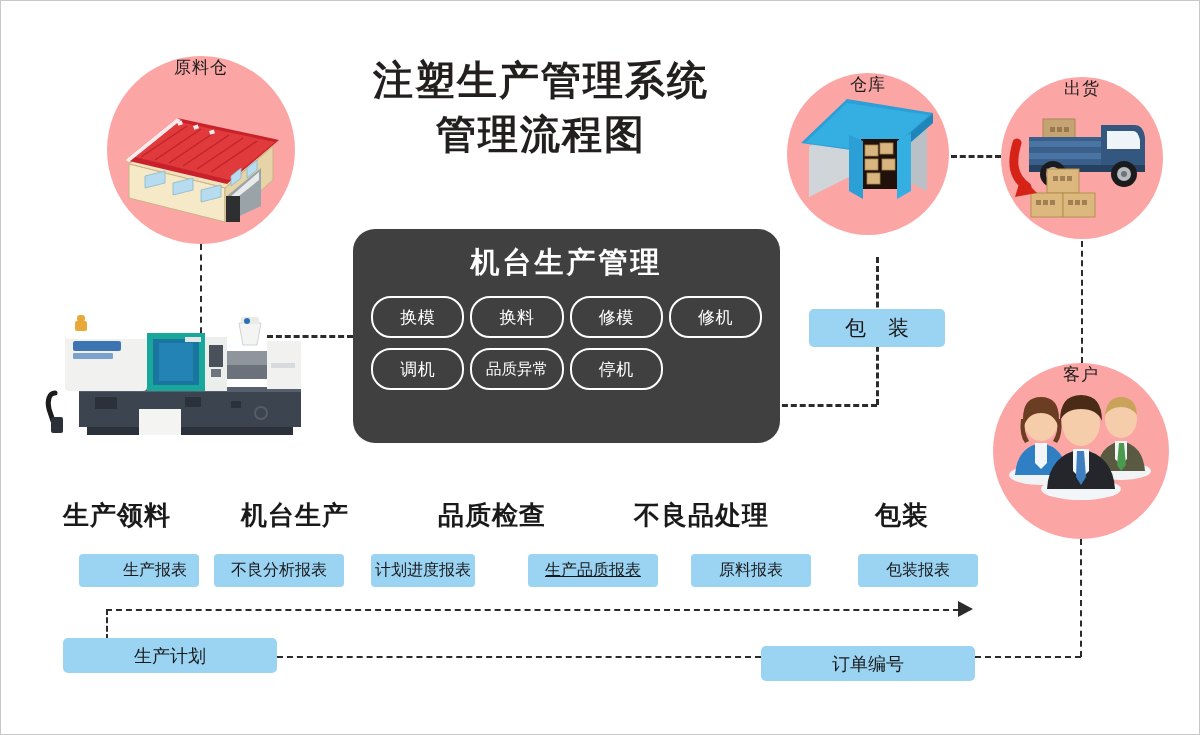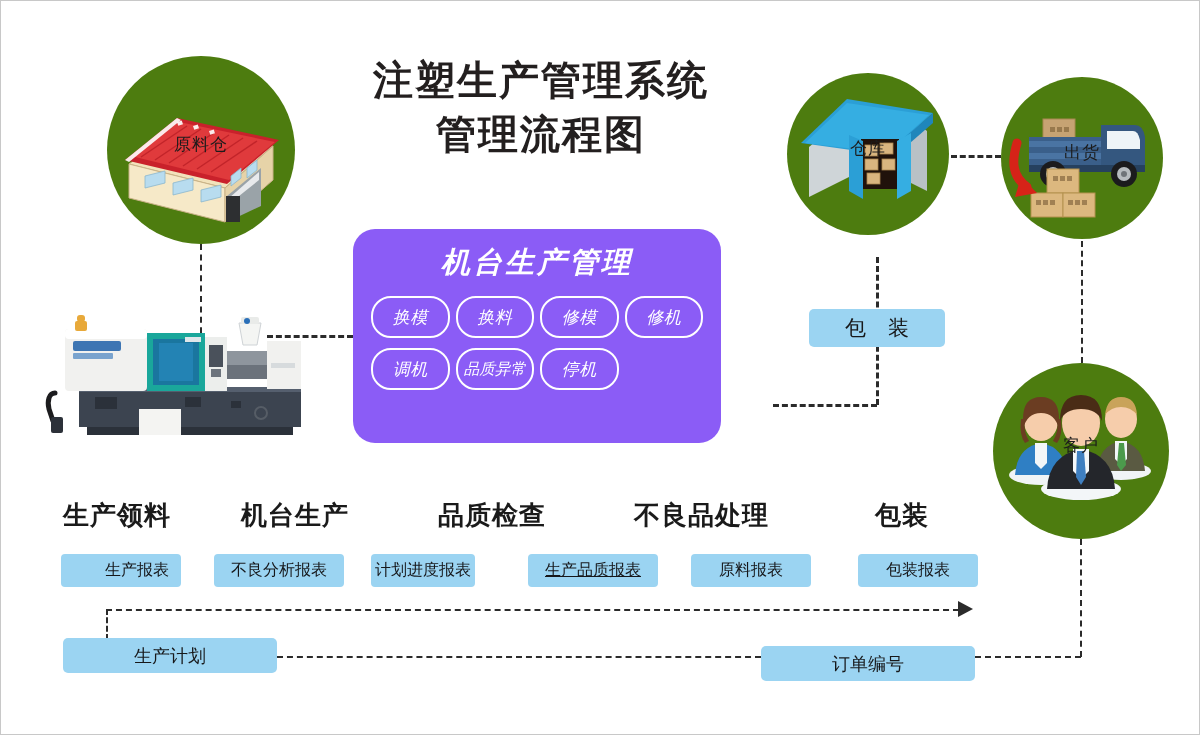--- a/index.html
+++ b/index.html
@@ -30,25 +30,25 @@
     font-size: 40px;
     font-weight: bold;
     line-height: 54px;
     letter-spacing: 2px;
   }
   #title .line { display: block; }
 
   
   .circle-node {
     border-radius: 50%;
-    background: #4d7c0f;
+    background: #fca5a5;
     display: flex;
     flex-direction: column;
     align-items: center;
-    justify-content: center;
+    justify-content: flex-start;
     overflow: hidden;
   }
   .circle-node .art {
     position: absolute;
     left: 0; top: 0; right: 0; bottom: 0;
     pointer-events: none;
   }
   .circle-label {
     position: relative;
     z-index: 4;
@@ -59,26 +59,25 @@
     letter-spacing: 1px;
     white-space: nowrap;
   }
   #node-raw-warehouse { left: 106px; top: 55px; width: 188px; height: 188px; }
   #node-warehouse     { left: 786px; top: 72px; width: 162px; height: 162px; }
   #node-shipping      { left: 1000px; top: 76px; width: 162px; height: 162px; }
   #node-customer      { left: 992px; top: 362px; width: 176px; height: 176px; }
 
   
   #machine-panel {
-    left: 352px; top: 228px; width: 368px; height: 214px;
-    background: #8b5cf6;
+    left: 352px; top: 228px; width: 427px; height: 214px;
+    background: #404040;
     border-radius: 22px;
     box-sizing: border-box;
     padding-top: 14px;
-    font-style: italic;
   }
   #machine-panel-title {
     text-align: center;
     color: #ffffff;
     font-size: 29px;
     font-weight: bold;
     letter-spacing: 3px;
     margin-bottom: 13px;
   }
   #machine-pill-grid {
@@ -390,21 +389,21 @@
   </div>
 
   <div class="abs blue-box" id="box-packaging">包 装</div>
 
   <div class="abs stage-heading" style="left:62px; top:497px;">生产领料</div>
   <div class="abs stage-heading" style="left:240px; top:497px;">机台生产</div>
   <div class="abs stage-heading" style="left:437px; top:497px;">品质检查</div>
   <div class="abs stage-heading" style="left:633px; top:497px;">不良品处理</div>
   <div class="abs stage-heading" style="left:874px; top:497px;">包装</div>
 
-  <div class="abs report-chip" style="left:60px; top:553px; width:120px;padding-left:44px;">生产报表</div>
+  <div class="abs report-chip" style="left:78px; top:553px; width:120px;padding-left:44px;">生产报表</div>
   <div class="abs report-chip" style="left:213px; top:553px; width:130px;">不良分析报表</div>
   <div class="abs report-chip" style="left:370px; top:553px; width:104px;">计划进度报表</div>
   <div class="abs report-chip" style="left:527px; top:553px; width:130px;text-decoration:underline;">生产品质报表</div>
   <div class="abs report-chip" style="left:690px; top:553px; width:120px;">原料报表</div>
   <div class="abs report-chip" style="left:848px; top:553px; width:120px;margin-left:9px;">包装报表</div>
 
   <div class="abs blue-box" id="box-prod-plan">生产计划</div>
   <div class="abs blue-box" id="box-order-no">订单编号</div>
 
 </div>

